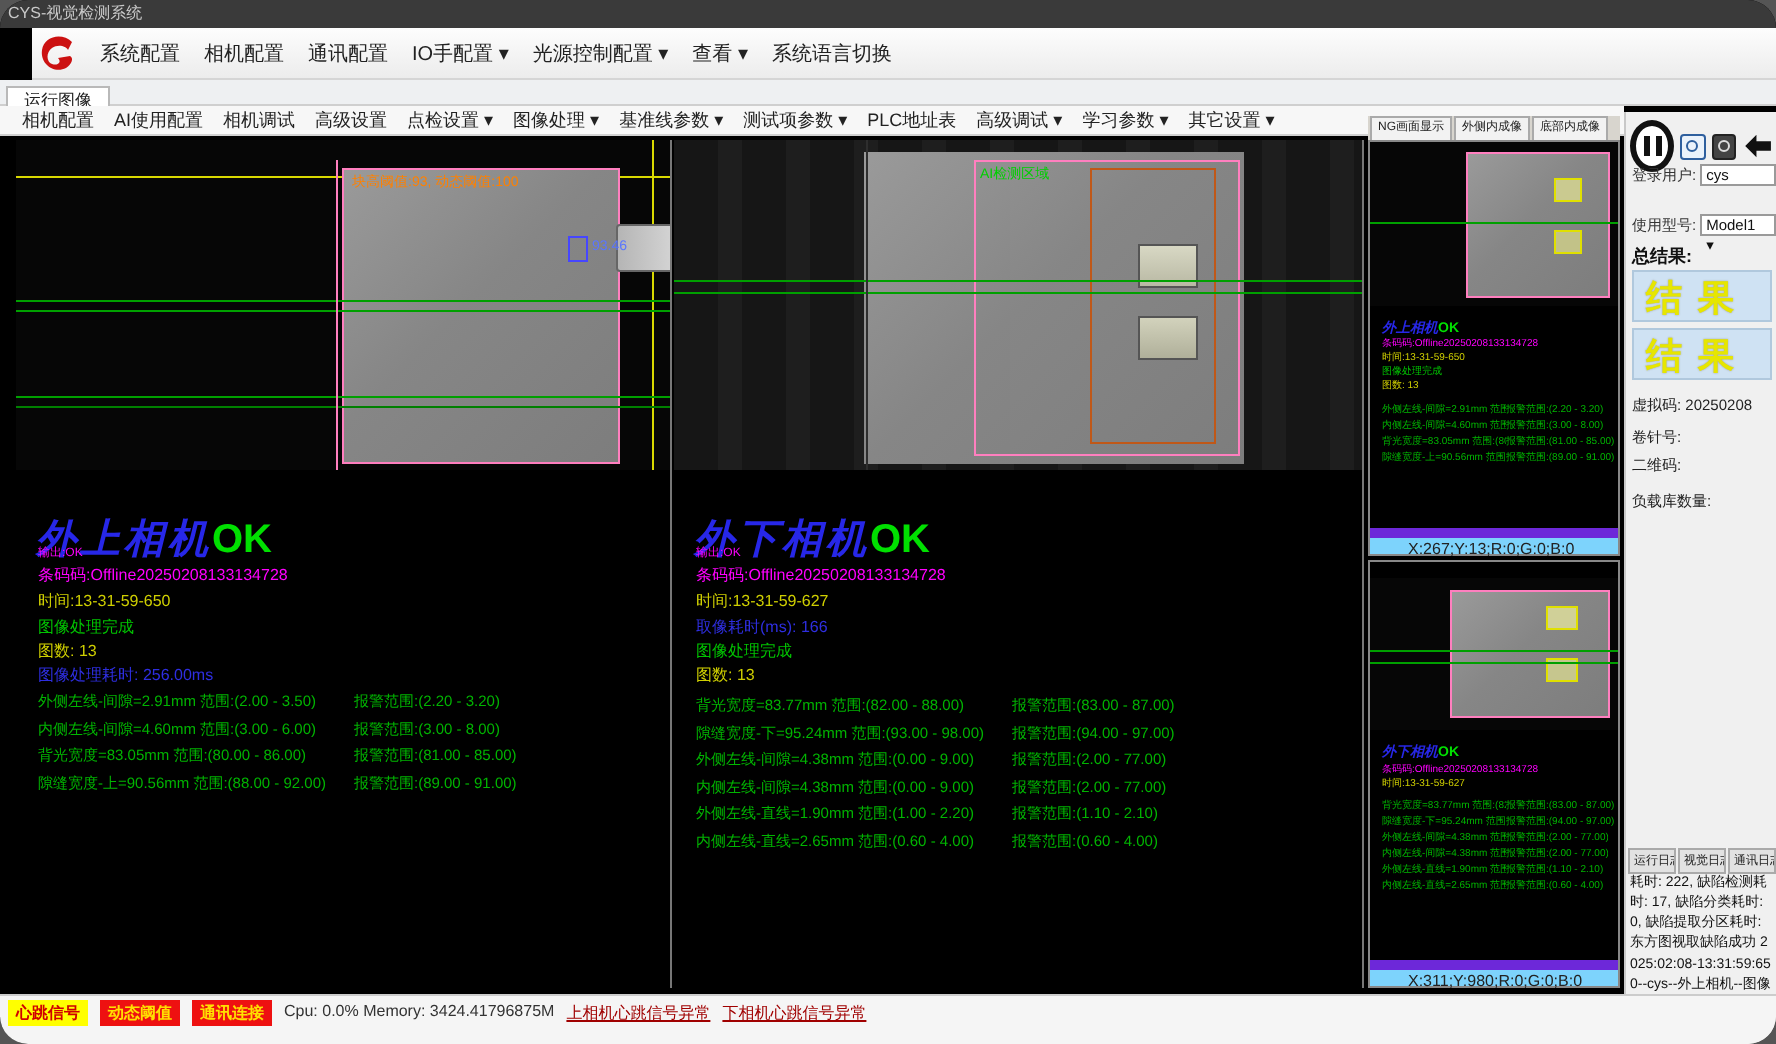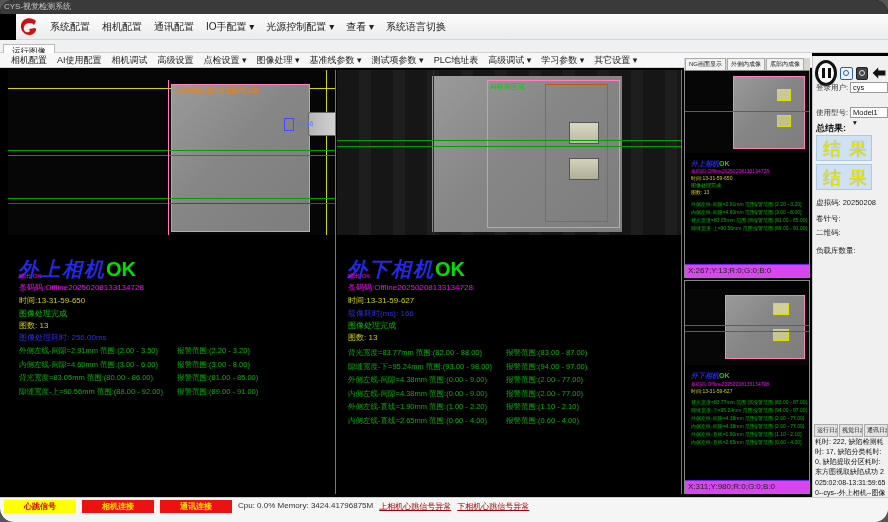--- a/index.html
+++ b/index.html
@@ -82,22 +82,22 @@
   #thumb-top    { left:684px; top:70px;  width:126px; height:208px; border:1px solid #888; }
   #thumb-bottom { left:684px; top:280px; width:126px; height:214px; border:1px solid #888; }
   .mini-header { position:absolute; font-size:7px; font-weight:bold; font-style:italic; color:#2727e8; white-space:nowrap; }
   .mini-ok { color:#00e000; font-style:normal; }
   .mini-line { position:absolute; font-size:5px; white-space:nowrap; overflow:hidden; width:120px; }
   .mini-meas .meas-row { height:8px; }
   .mini-meas .meas-text { font-size:5px; width:62px; }
   .mini-meas .meas-alarm { font-size:5px; }
   .mini-statusbar {
     position:absolute; left:0; bottom:0; width:100%; height:13px;
-    background:#d946ef; border-top:1px solid #6d28d9;
-    font-size:8px; color:#222; line-height:12px; padding-left:3px;
+    background:#7dd3fc; border-top:5px solid #6d28d9;
+    font-size:8px; color:#222; line-height:12px; padding-left:19px;
   }
 
   
   #sidebar {
     position:absolute; left:812px; top:56px; width:76px; height:466px;
     background:#f0f0f0; border-left:1px solid #c8c8c8;
   }
   .side-buttons { position:absolute; left:2px; top:2px; width:72px; height:30px; display:flex; align-items:center; gap:3px; }
   .btn-pause {
     width:26px; height:26px; border:3px solid #111; border-radius:50%;
@@ -113,41 +113,41 @@
   .btn-back { width:20px; height:16px; }
   .side-row { position:absolute; left:3px; width:72px; display:flex; align-items:center; }
   .side-label { font-size:7.5px; color:#333; white-space:nowrap; }
   .side-input {
     margin-left:2px; flex:1; background:#fff; border:1px solid #9a9a9a;
     font-size:7.5px; height:11px; line-height:10px; padding:0 2px; color:#111; min-width:0;
   }
   .side-select { display:flex; justify-content:space-between;flex-direction:column; }
   .side-strong { font-size:9px; font-weight:bold; color:#111; }
   .result-box {
-    position:absolute; left:3px; width:56px; height:26px;
+    position:absolute; left:3px; width:70px; height:26px;
     background:#cfe2f3; border:1px solid #b0c8dd;
-    color:#e6e600; font-size:18px; font-weight:normal; letter-spacing:8px;
+    color:#e6e600; font-size:18px; font-weight:bold; letter-spacing:8px;
     line-height:26px; padding-left:6px; text-shadow:0 0 1px #999;
     white-space:nowrap; overflow:hidden;
   }
   .info-line { position:absolute; left:3px; font-size:7.5px; color:#222; white-space:nowrap; }
   .log-tabs { position:absolute; left:1px; top:368px; width:74px; display:flex; gap:1px; }
   .log-tab { font-size:6px; background:#e2e2e2; border:1px solid #aaa; padding:1px 2px; color:#222; white-space:nowrap; overflow:hidden;}
   .log-text {
     position:absolute; left:2px; top:381px; width:72px; height:80px;
     font-size:7px; line-height:1.45; color:#111; word-break:break-all; overflow:hidden;
   }
 
   
   #statusbar {
     position:absolute; left:0; top:497px; width:888px; height:25px;
     background:#f5f5f5; border-top:1px solid #ccc;
     display:flex; align-items:flex-start; gap:6px; padding:2px 0 0 4px;
   }
-  .badge { font-size:8px; font-weight:bold; padding:1px 20px; white-space:nowrap;font-family:Liberation Serif, serif; }
+  .badge { font-size:8px; font-weight:bold; padding:1px 4px; white-space:nowrap;font-family:Liberation Serif, serif; }
   .badge-yellow { background:#ffff00; color:#d00000; }
   .badge-red { background:#ee1111; color:#ffe000; }
   .sb-text { font-size:8px; color:#333; white-space:nowrap; padding-top:1px;}
   .sb-warn { font-size:8px; color:#a00000; white-space:nowrap; padding-top:1px; text-decoration:underline; }
 </style>
 </head>
 <body>
 
 <div id="app">
 
@@ -416,20 +416,20 @@
     <div class="log-tabs">
         <span class="log-tab">运行日志</span>
         <span class="log-tab">视觉日志</span>
         <span class="log-tab">通讯日志</span>
       </div>
     <div class="log-text">耗时: 222, 缺陷检测耗时: 17, 缺陷分类耗时: 0, 缺陷提取分区耗时: 东方图视取缺陷成功 2025:02:08-13:31:59:650--cys--外上相机--图像处理耗时: 258.00ms</div>
   </div>
 
   <div id="statusbar">
     <span class="badge badge-yellow">心跳信号</span>
-    <span class="badge badge-red">相机连接</span>
+    <span class="badge badge-red">动态阈值</span>
     <span class="badge badge-red">通讯连接</span>
     <span class="sb-text">Cpu: 0.0% Memory: 3424.41796875M</span>
     <span class="sb-warn">上相机心跳信号异常</span>
     <span class="sb-warn">下相机心跳信号异常</span>
   </div>
 
 </div>
 
 </body></html>

